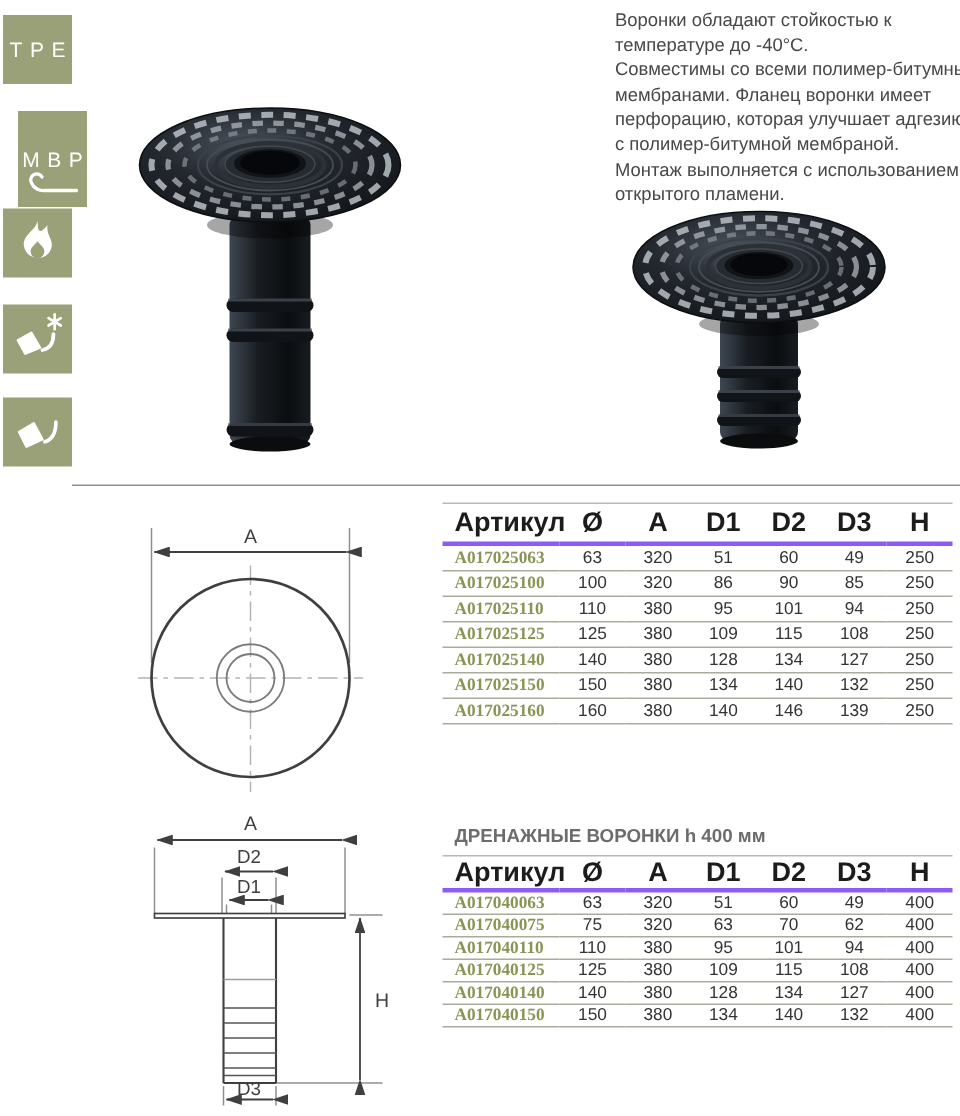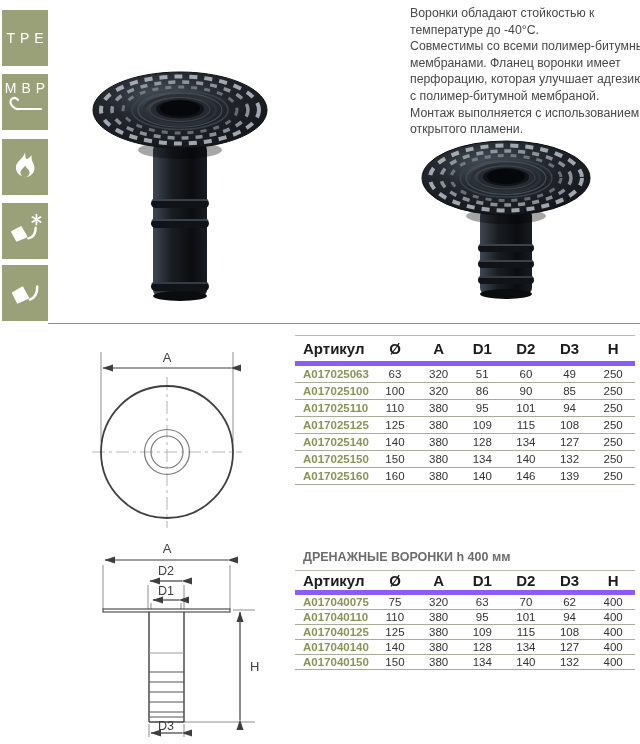--- a/index.html
+++ b/index.html
@@ -1,51 +1,51 @@
 <!DOCTYPE html>
 <html style="--accent: #9aa077; --article: #8b9355; --title: #6a6c6e; --text: #47484a; --rowline: #a9ac9b;"><head>
 <meta charset="utf-8">
 <style>
   html,body{margin:0;padding:0;background:#fff;}
   .page{position:relative;width:640px;height:744px;background:#fff;overflow:hidden;
         font-family:"Liberation Sans","DejaVu Sans",sans-serif;}
 
   
-  .badge{position:absolute;left:2px;width:46px;height:56px;background:var(--accent,#9aa077);
+  .badge{position:absolute;left:2px;width:46px;height:46px;background:var(--accent,#9aa077);
          display:flex;flex-direction:column;align-items:center;justify-content:center;}
   .badge-label{color:#fff;font-size:14px;letter-spacing:5px;padding-left:5px;line-height:14px;}
-  .badge-mbp{justify-content:flex-start;padding-top:0;}
+  .badge-mbp{justify-content:flex-start;padding-top:18px;margin-left:10px;}
   .badge-mbp .badge-label{margin-top:7px;}
 
   
   .description{position:absolute;left:410px;top:5px;color:var(--text,#47484a);
                font-size:12.3px;line-height:16.6px;white-space:nowrap;}
 
   
   .divider{position:absolute;left:48px;top:323px;width:592px;height:1px;background:#8e8e8e;}
 
   
   .photo,.drawing{position:absolute;}
 
   
   .tbl-wrap{position:absolute;left:295px;width:340px;}
   .tbl-wrap.t1{top:330px;}
   .tbl-wrap.t2{top:549px;}
   .tbl-title{font-size:12.5px;font-weight:bold;color:var(--title,#6a6c6e);padding-left:8px;
              line-height:16px;}
   .tbl-rule{border-bottom:1px solid #b9bcae;margin-top:5px;}
   table{width:100%;border-collapse:collapse;table-layout:fixed;}
-  th{font-size:15px;color:#1c1c1c;font-weight:bold;text-align:center;
-     border-bottom:5px solid #8b5cf6;padding:0;}
+  th{font-size:18px;color:#1c1c1c;font-weight:bold;text-align:center;
+     border-bottom:3px solid #8b5cf6;padding:0;}
   .t1 th{height:25px;} .t2 th{height:19px;}
   td{font-size:11.5px;color:#333;text-align:center;border-bottom:1px solid var(--rowline,#a9ac9b);padding:0;}
   .t1 td{height:16px;} .t2 td{height:14px;}
   th:first-child,td:first-child{text-align:left;padding-left:8px;}
   col.c-art{width:77px;} col.c-dim{width:43px;}
-  td.art{color:var(--article,#8b9355);font-weight:bold;}
+  td.art{color:var(--article,#8b9355);font-weight:bold;font-family:Liberation Serif, serif;}
 </style>
 </head>
 <body>
 
 <div class="page">
 
   <div class="badge" style="top:10px">
     <span class="badge-label">TPE</span>
   </div>
   <div class="badge badge-mbp" style="top:74px">
@@ -349,20 +349,29 @@
             <th>Ø</th>
             <th>A</th>
             <th>D1</th>
             <th>D2</th>
             <th>D3</th>
             <th>H</th>
           </tr>
         </thead>
         <tbody>
           <tr>
+            <td class="art">A017040063</td>
+            <td>63</td>
+            <td>320</td>
+            <td>51</td>
+            <td>60</td>
+            <td>49</td>
+            <td>400</td>
+          </tr>
+          <tr>
             <td class="art">A017040075</td>
             <td>75</td>
             <td>320</td>
             <td>63</td>
             <td>70</td>
             <td>62</td>
             <td>400</td>
           </tr>
           <tr>
             <td class="art">A017040110</td>

